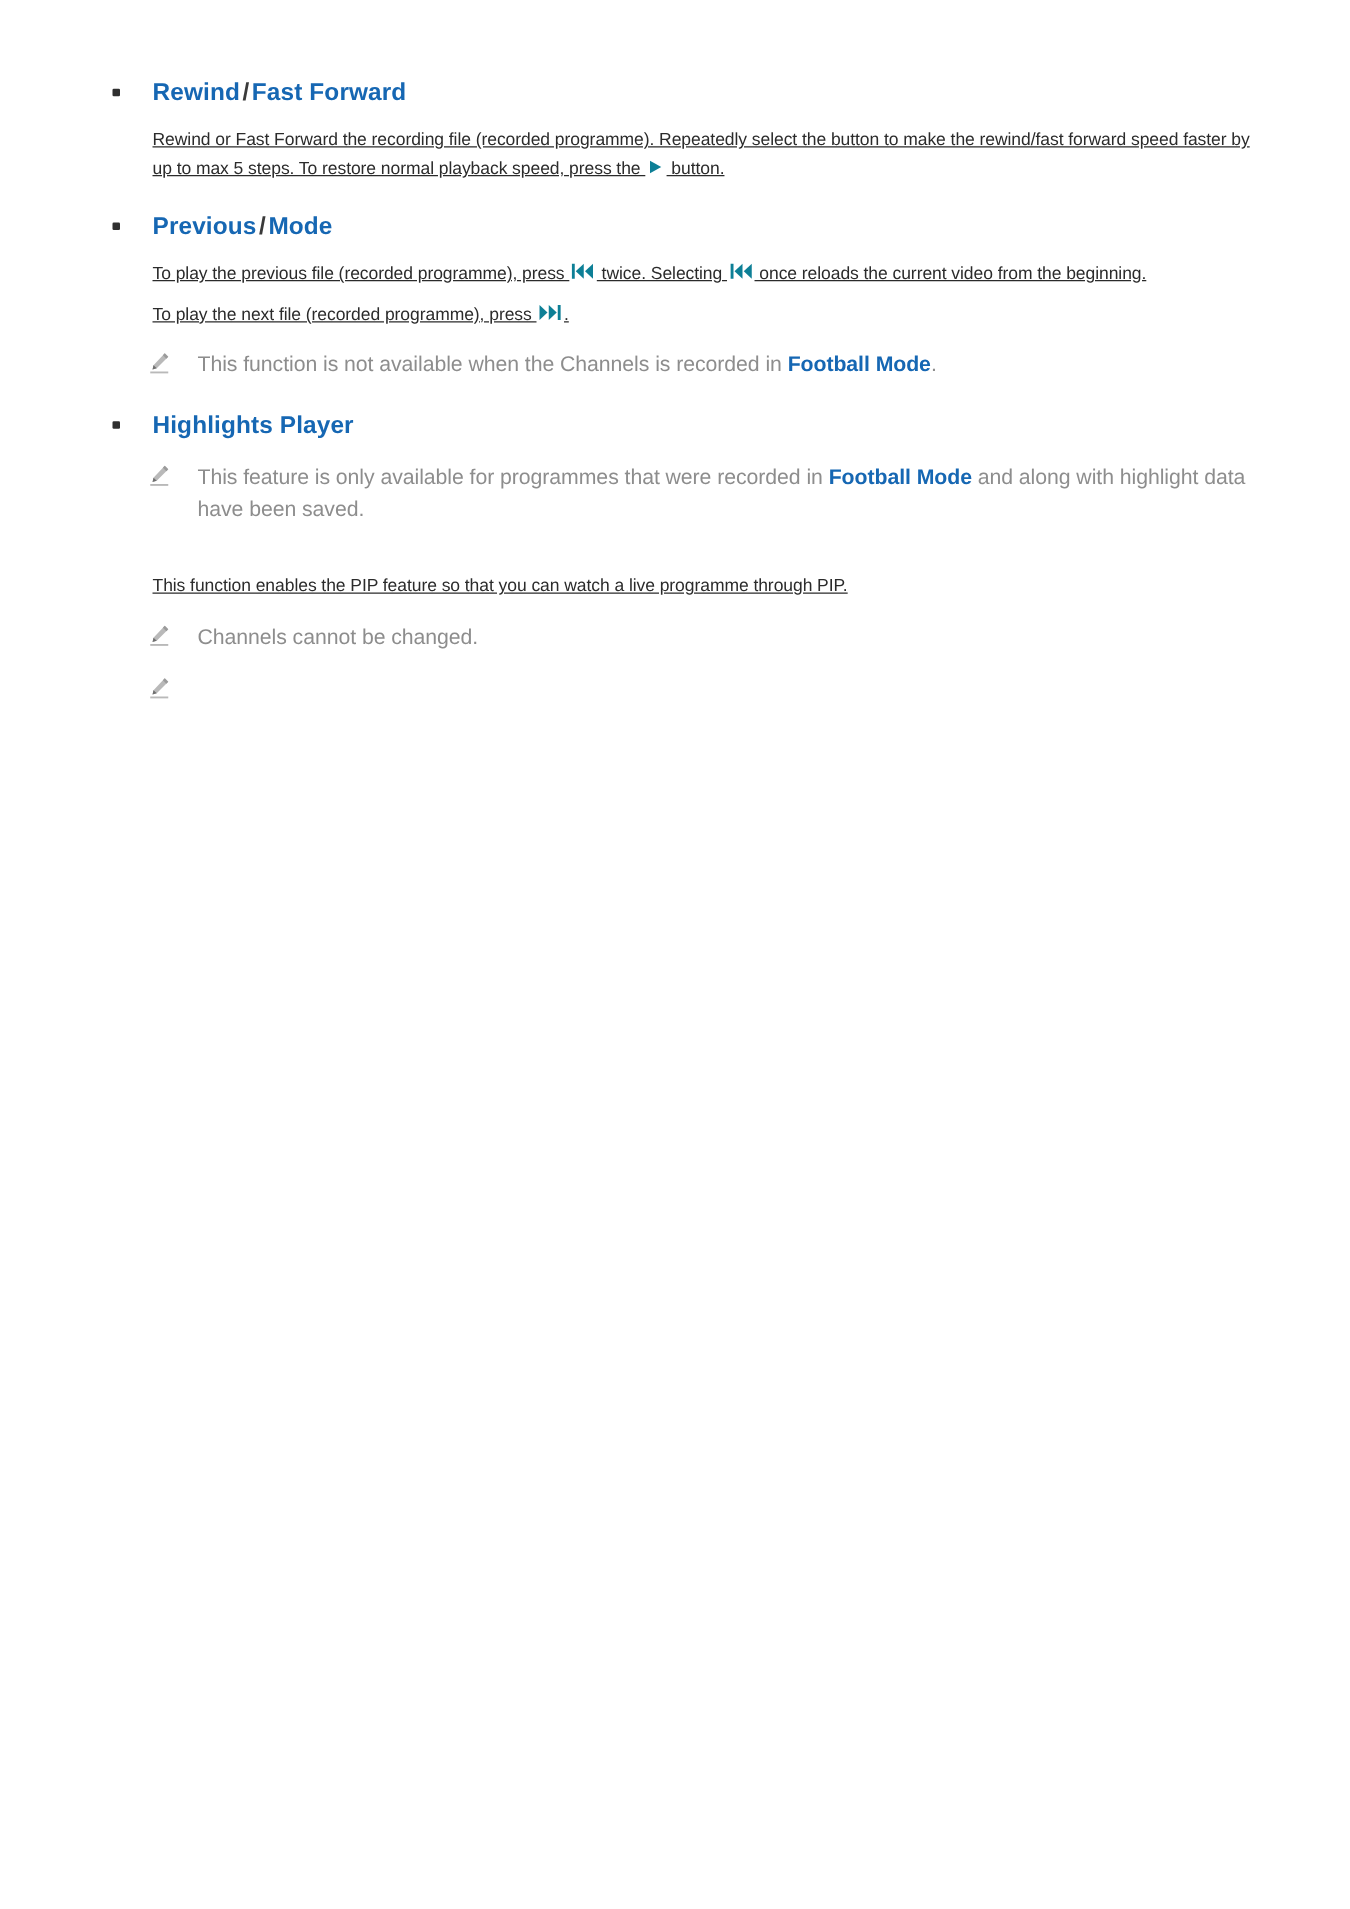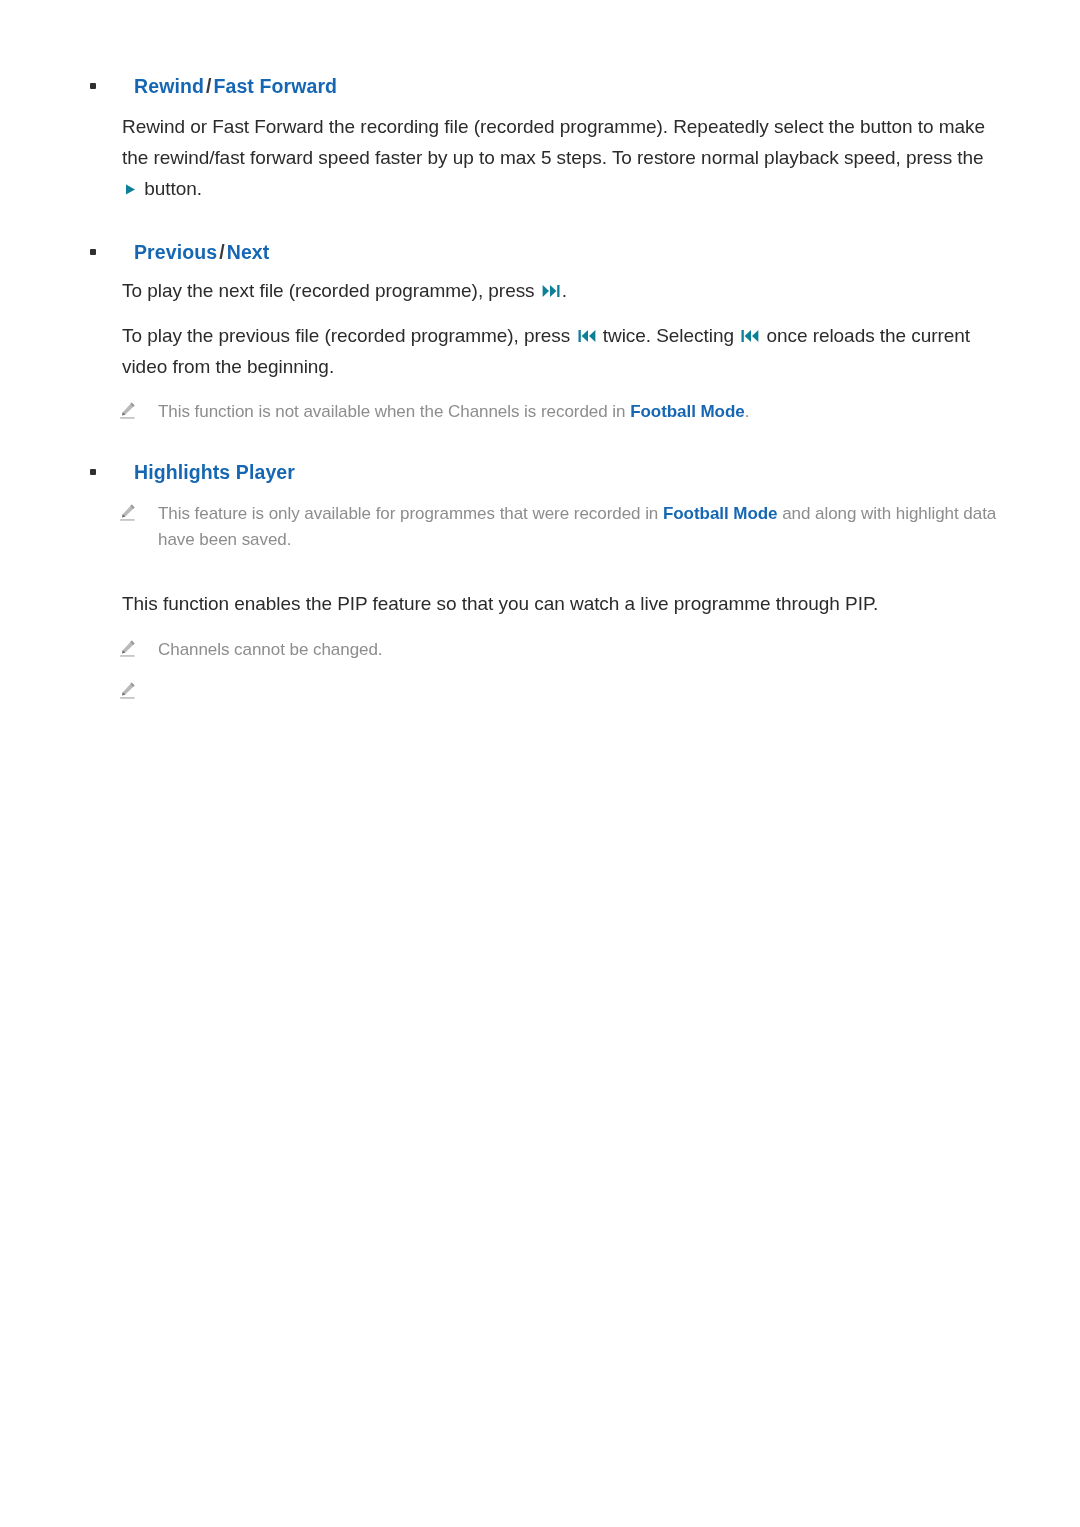--- a/index.html
+++ b/index.html
@@ -37,37 +37,38 @@
     height: 6px;
     background: #2f2f2f;
     border-radius: 1px;
   }
   .bullet-heading {
     font-size: 19.5px;
     font-weight: bold;
     color: #1667b3;
     letter-spacing: 0.1px;
     line-height: 1.25;
-    margin: 12px;
+    margin: 0;
   }
   .bullet-heading .sep {
     color: #3a3a3a;
     font-weight: bold;
     padding: 0 2px;
   }
 
   
   .para {
     margin: 14px 0 0 0;
     padding-left: 42px;
-    font-size: 19px;
+    font-size: 14px;
     line-height: 1.62;
     color: #2b2b2b;
     letter-spacing: -0.05px;
     max-width: 880px;
+    text-decoration: underline;
   }
   .para.tight { margin-top: 10px; }
 
   .accent {
     color: #1667b3;
   }
 
   
   .glyph {
     display: inline-block;
@@ -115,36 +116,36 @@
           <div class="bullet-heading"><span>Rewind</span><span class="sep">/</span><span>Fast Forward</span></div>
         </div>
         <p class="para"><span>Rewind or Fast Forward the recording file (recorded programme). Repeatedly select the button to make the rewind/fast forward speed faster by up to max 5 steps. To restore normal playback speed, press the </span><span class="glyph"><svg width="13" height="13" viewBox="0 0 13 13" aria-hidden="true">
               <polygon points="2,1.5 11,6.5 2,11.5" fill="#0d7f96"></polygon>
             </svg></span><span> button.</span></p>
       </div>
       <div class="spacer-lg"></div>
       <div class="section">
         <div class="bullet-block">
           <span class="bullet-dot"></span>
-          <div class="bullet-heading"><span>Previous</span><span class="sep">/</span><span>Next</span></div>
+          <div class="bullet-heading"><span>Previous</span><span class="sep">/</span><span>Mode</span></div>
         </div>
-        <p class="para tight"><span>To play the next file (recorded programme), press </span><span class="glyph"><svg width="18" height="14" viewBox="0 0 18 14" aria-hidden="true">
-              <polygon points="0.6,1 0.6,13 7,7" fill="#0d7f96"></polygon>
-              <polygon points="8,1 8,13 14.4,7" fill="#0d7f96"></polygon>
-              <rect x="15.2" y="1" width="2.3" height="12" fill="#0d7f96"></rect>
-            </svg></span><span>.</span></p>
         <p class="para"><span>To play the previous file (recorded programme), press </span><span class="glyph"><svg width="18" height="14" viewBox="0 0 18 14" aria-hidden="true">
               <rect x="0.5" y="1" width="2.3" height="12" fill="#0d7f96"></rect>
               <polygon points="10,1 10,13 3.6,7" fill="#0d7f96"></polygon>
               <polygon points="17.4,1 17.4,13 11,7" fill="#0d7f96"></polygon>
             </svg></span><span> twice. Selecting </span><span class="glyph"><svg width="18" height="14" viewBox="0 0 18 14" aria-hidden="true">
               <rect x="0.5" y="1" width="2.3" height="12" fill="#0d7f96"></rect>
               <polygon points="10,1 10,13 3.6,7" fill="#0d7f96"></polygon>
               <polygon points="17.4,1 17.4,13 11,7" fill="#0d7f96"></polygon>
             </svg></span><span> once reloads the current video from the beginning.</span></p>
+        <p class="para tight"><span>To play the next file (recorded programme), press </span><span class="glyph"><svg width="18" height="14" viewBox="0 0 18 14" aria-hidden="true">
+              <polygon points="0.6,1 0.6,13 7,7" fill="#0d7f96"></polygon>
+              <polygon points="8,1 8,13 14.4,7" fill="#0d7f96"></polygon>
+              <rect x="15.2" y="1" width="2.3" height="12" fill="#0d7f96"></rect>
+            </svg></span><span>.</span></p>
         <div class="note"><span class="note-icon">
             <svg width="20" height="20" viewBox="0 0 20 20" aria-hidden="true">
               <path d="M13.8 1.6 L16.6 4.4 L7.4 13.6 L4.0 14.6 L4.8 11.2 Z" fill="#b9b9b9"></path>
               <path d="M13.8 1.6 L16.6 4.4 L15.1 5.9 L12.3 3.1 Z" fill="#9b9b9b"></path>
               <path d="M4.8 11.2 L7.4 13.6 L4.0 14.6 Z" fill="#6f6f6f"></path>
               <rect x="2.2" y="16.2" width="14.4" height="1.5" fill="#b9b9b9"></rect>
             </svg>
           </span><span><span>This function is not available when the Channels is recorded in </span><b class="term">Football Mode</b><span>.</span></span></div>
       </div>
       <div class="spacer-lg"></div>

